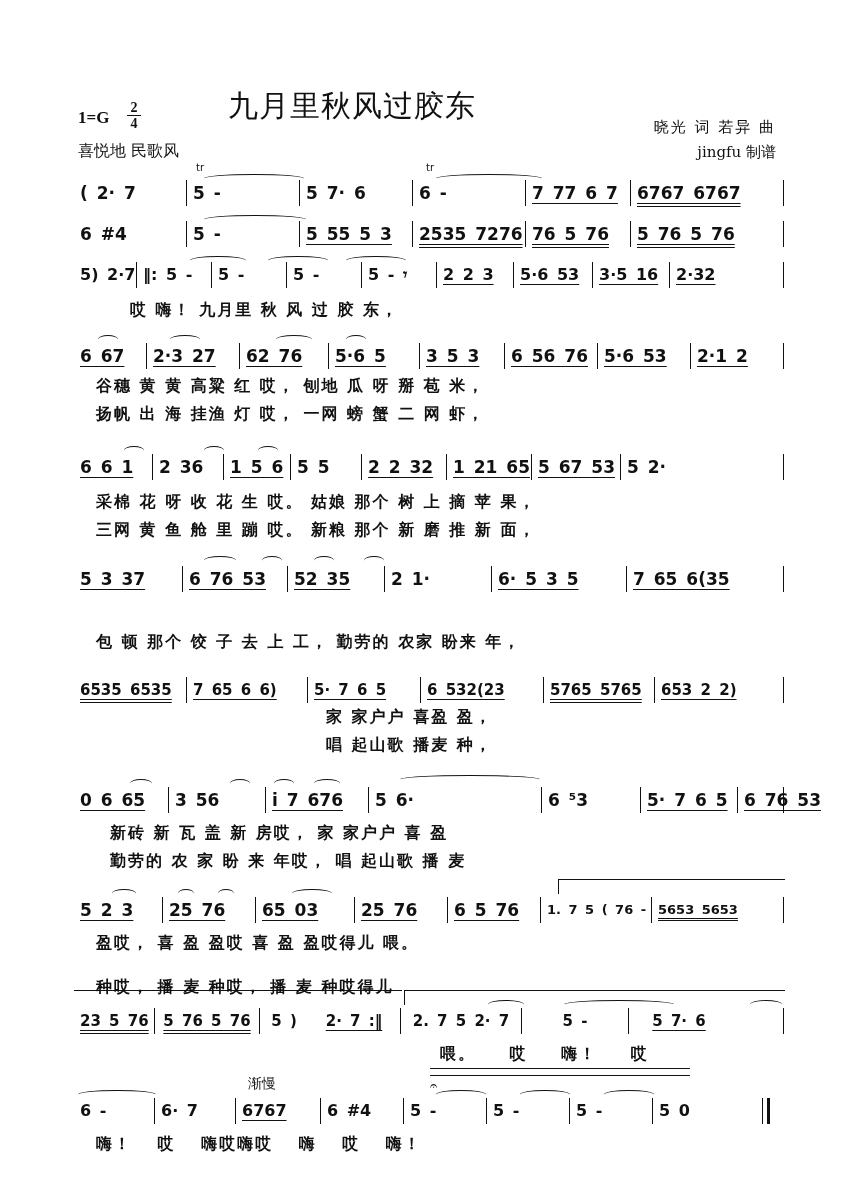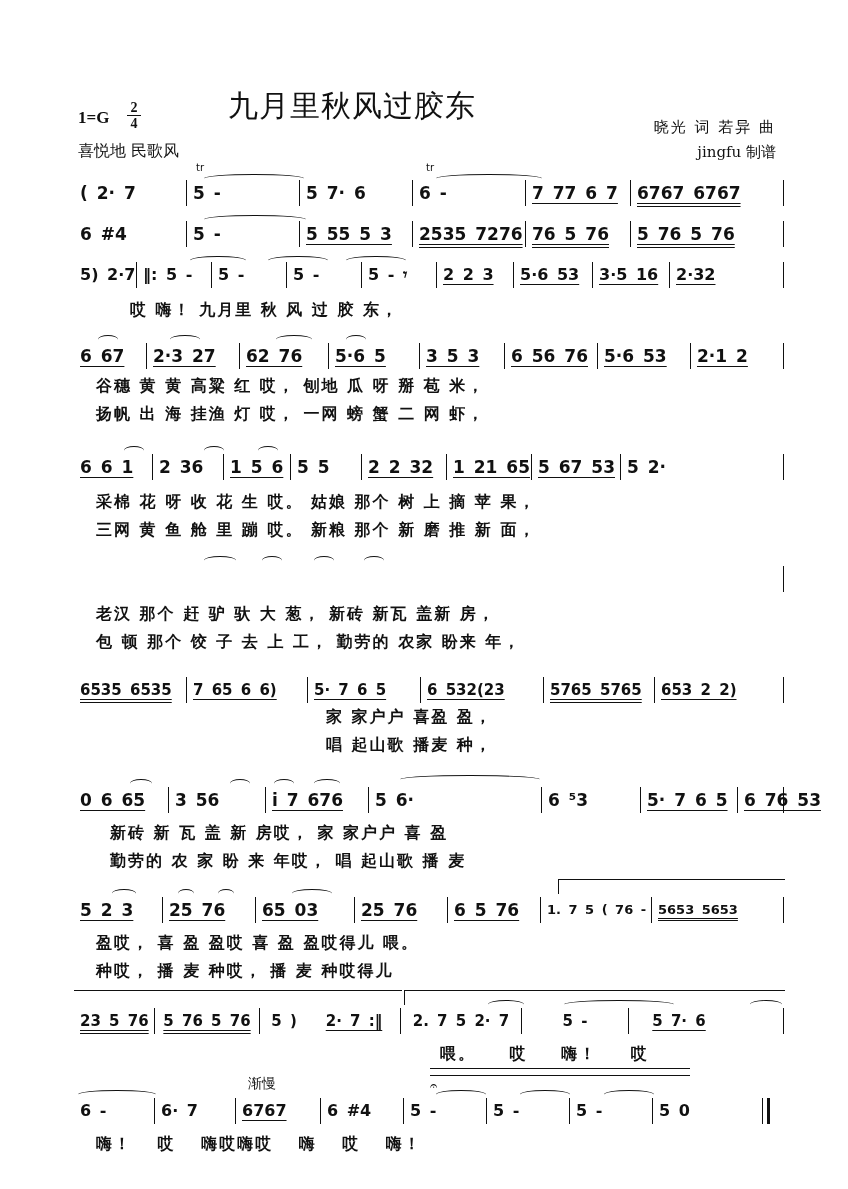--- a/index.html
+++ b/index.html
@@ -92,22 +92,24 @@
   <div class="endbar"></div>
   <div class="lyric" style="top:38px;">采棉 花 呀 收 花 生 哎。 姑娘 那个 树 上 摘 苹 果，</div>
   <div class="lyric" style="top:66px;">三网 黄 鱼 舱 里 蹦 哎。 新粮 那个 新 磨 推 新 面，</div>
 </div>
 
 <div class="row" style="top:566px;">
   <div class="slur" style="left:130px;top:-10px;width:32px;"></div>
   <div class="slur" style="left:188px;top:-10px;width:20px;"></div>
   <div class="slur" style="left:240px;top:-10px;width:20px;"></div>
   <div class="slur" style="left:290px;top:-10px;width:20px;"></div>
+  <div class="notes">
+    <span class="measure first ul" style="width:96px">5 3 37</span><span class="measure ul" style="width:92px">6 76 53</span><span class="measure ul" style="width:84px">52 35</span><span class="measure" style="width:94px">2 1·</span><span class="measure ul" style="width:122px">6· 5 3 5</span><span class="measure ul" style="width:106px">7 65 6(35</span>
+  </div>
   <div class="endbar"></div>
-  <div class="lyric" style="top:38px;">老汉 那个 赶 驴 驮 大 葱， 新砖 新瓦 盖新 房，</div>
   <div class="lyric" style="top:66px;">包 顿 那个 饺 子 去 上 工， 勤劳的 农家 盼来 年，</div>
 </div>
 
 <div class="row" style="top:677px;">
   <div class="notes" style="font-size:15px">
     <span class="measure first ul2" style="width:100px">6535 6535</span><span class="measure ul" style="width:108px">7 65 6 6)</span><span class="measure ul" style="width:100px">5· 7 6 5</span><span class="measure ul" style="width:110px">6 532(23</span><span class="measure ul2" style="width:98px">5765 5765</span><span class="measure ul" style="width:92px">653 2 2)</span>
   </div>
   <div class="endbar"></div>
   <div class="lyric" style="left:230px;top:30px;">家 家户户 喜盈 盈，</div>
   <div class="lyric" style="left:230px;top:58px;">唱 起山歌 播麦 种，</div>
@@ -131,21 +133,21 @@
   <div class="bracket" style="left:484px;top:-18px;width:226px;"></div>
   <div class="slur" style="left:38px;top:-8px;width:24px;"></div>
   <div class="slur" style="left:104px;top:-8px;width:16px;"></div>
   <div class="slur" style="left:144px;top:-8px;width:16px;"></div>
   <div class="slur" style="left:218px;top:-8px;width:40px;"></div>
   <div class="notes">
     <span class="measure first ul" style="width:76px">5 2 3</span><span class="measure ul" style="width:80px">25 76</span><span class="measure ul" style="width:86px">65 03</span><span class="measure ul" style="width:80px">25 76</span><span class="measure ul" style="width:80px">6 5 76</span><span class="measure" style="width:98px;font-size:13px">1. 7 5 ( 76 -</span><span class="measure ul2" style="width:78px;font-size:13px">5653 5653</span>
   </div>
   <div class="endbar"></div>
   <div class="lyric" style="top:36px;">盈哎， 喜 盈 盈哎 喜 盈 盈哎得儿 喂。</div>
-  <div class="lyric" style="top:64px;">种哎， 播 麦 种哎， 播 麦 种哎得儿</div>
+  <div class="lyric" style="top:80px;">种哎， 播 麦 种哎， 播 麦 种哎得儿</div>
 </div>
 
 <div class="row" style="top:1008px;text-align:center;">
   <div class="bracket" style="left:0px;top:-18px;width:328px;border-left:none;"></div>
   <div class="bracket" style="left:330px;top:-18px;width:380px;"></div>
   <div class="slur" style="left:414px;top:-8px;width:36px;"></div>
   <div class="slur" style="left:490px;top:-8px;width:110px;"></div>
   <div class="slur" style="left:676px;top:-8px;width:32px;"></div>
   <div class="notes" style="font-size:15px">
     <span class="measure first ul2" style="width:68px">23 5 76</span><span class="measure ul2" style="width:92px">5 76 5 76</span><span class="measure" style="width:36px">5 )</span><span class="measure first ul" style="width:80px">2· 7 :‖</span><span class="measure" style="width:108px">2. 7 5 2· 7</span><span class="measure" style="width:94px">5 -</span><span class="measure ul" style="width:88px">5 7· 6</span>

